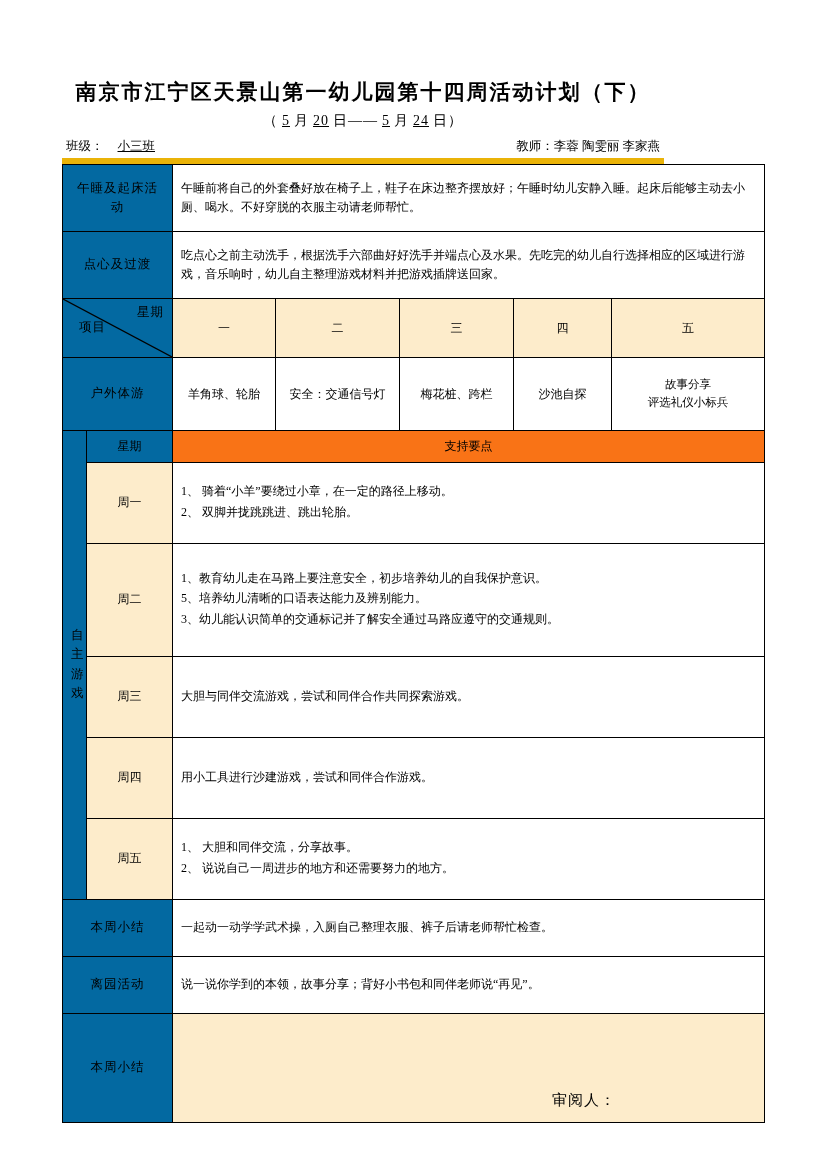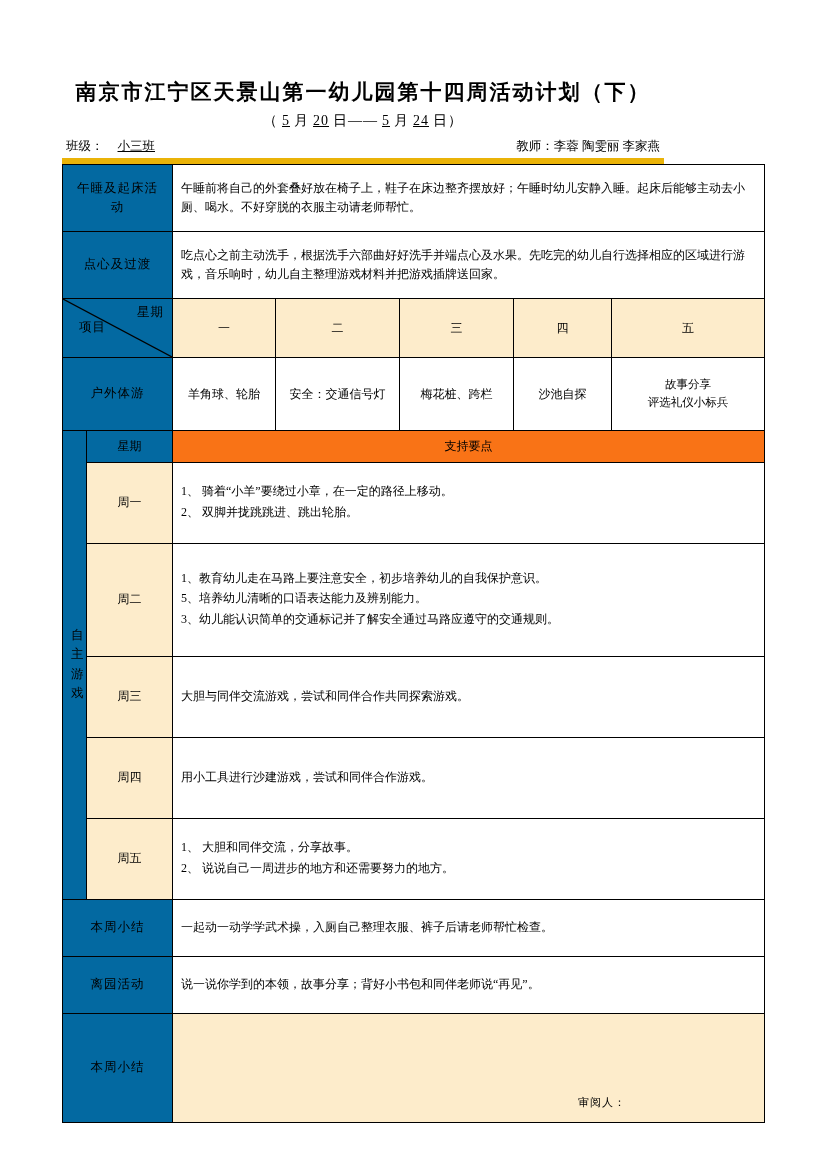--- a/index.html
+++ b/index.html
@@ -130,23 +130,23 @@
   .ol li {
     margin: 0 0 2px 0;
     text-indent: 0;
   }
   .small-two {
     font-size: 11.5px;
     line-height: 1.5;
   }
   .reviewer {
     position: absolute;
-    right: 100px;
+    right: 110px;
     bottom: 60px;
-    font-size: 11px;
+    font-size: 15px;
     letter-spacing: 1px;
   }
 </style>
 </head>
 <body>
 
 <div class="page">
 
   <div class="doc-title">南京市江宁区天景山第一幼儿园第十四周活动计划（下）</div>
 

